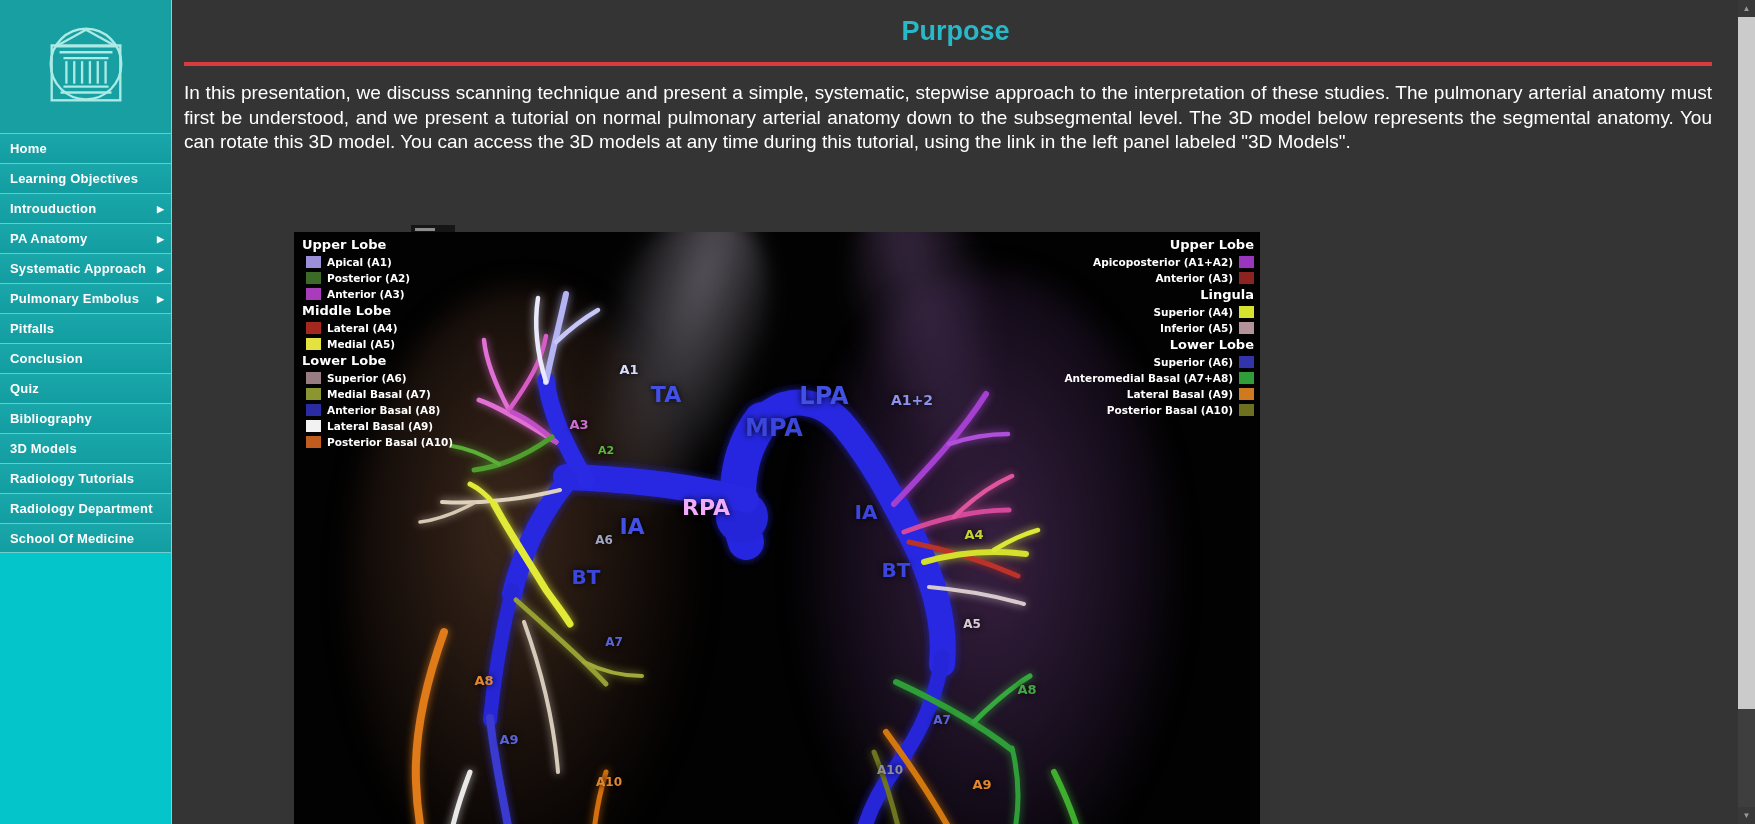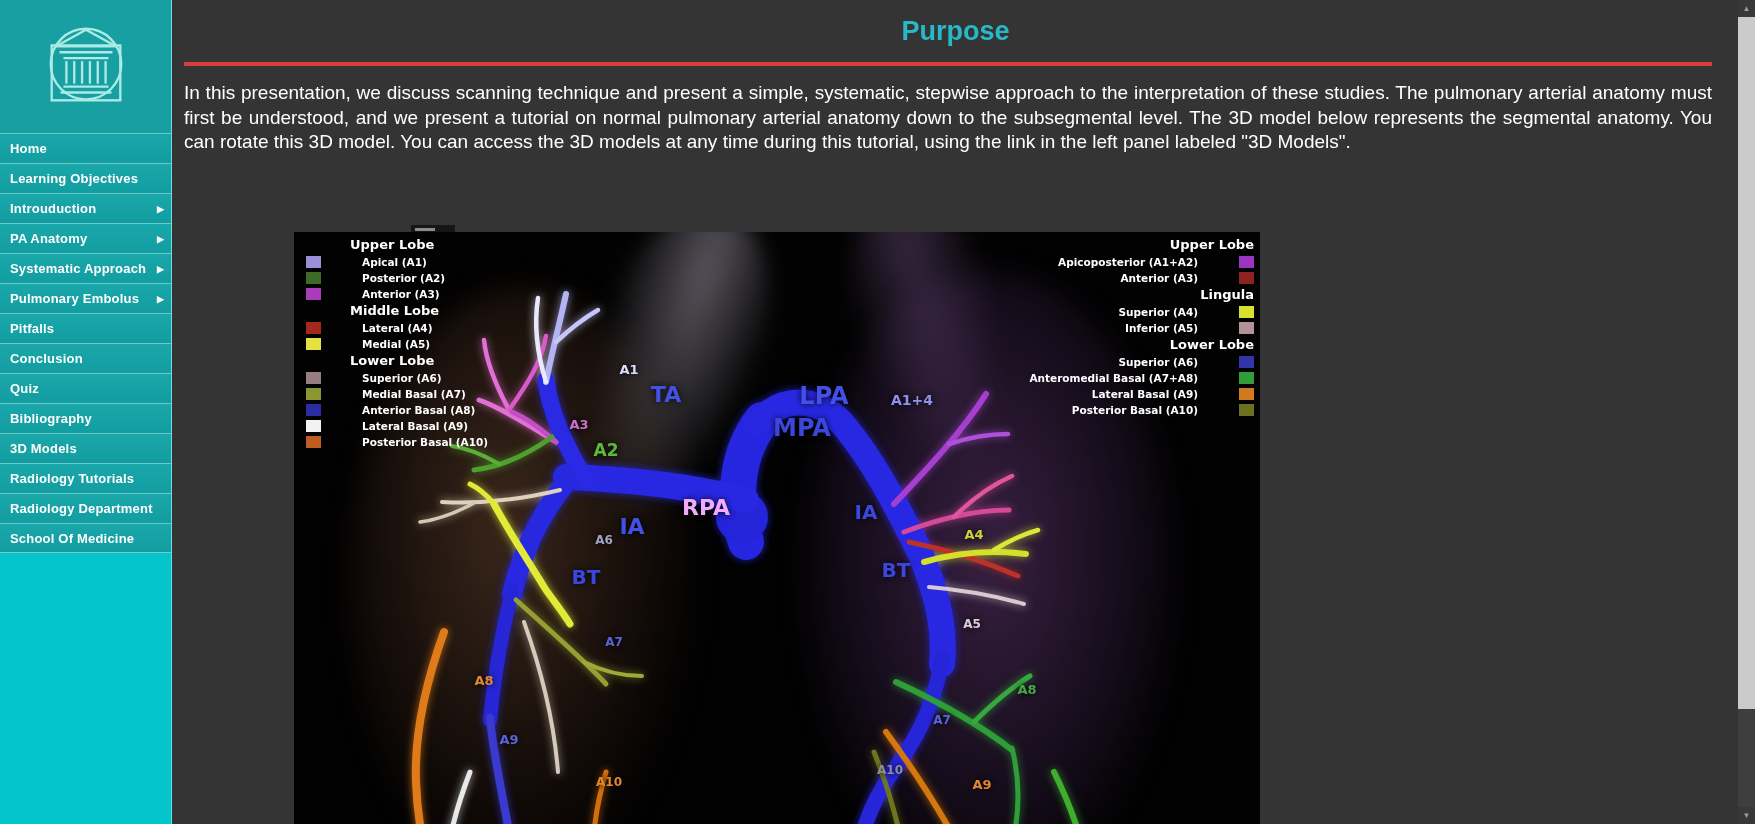--- a/index.html
+++ b/index.html
@@ -66,22 +66,22 @@
     background:radial-gradient(ellipse at 50% 20%,rgba(215,205,225,.4),transparent 70%);
     transform:rotate(18deg);}
   #beam-right{left:560px;top:-40px;width:150px;height:280px;filter:blur(10px);
     background:radial-gradient(ellipse at 50% 20%,rgba(170,120,200,.3),transparent 70%);
     transform:rotate(-14deg);}
   #vessel-svg{position:absolute;left:0;top:0;}
   
   .legend{position:absolute;top:4px;font-family:"DejaVu Sans",sans-serif;color:#ffffff;}
   #legend-left{left:8px;}
   #legend-right{right:6px;text-align:right;}
-  .lg-header{font-size:13px;font-weight:bold;height:18px;line-height:18px;margin-left:48px;}
-  .lg-item{font-size:10.5px;font-weight:bold;height:16px;display:flex;align-items:center;gap:35px;}
+  .lg-header{font-size:13px;font-weight:bold;height:18px;line-height:18px;}
+  .lg-item{font-size:10.5px;font-weight:bold;height:16px;display:flex;align-items:center;}
   #legend-right .lg-item{justify-content:flex-end;text-align:center;}
   .swatch{width:15px;height:12px;display:inline-block;flex:none;}
   #legend-left .swatch{margin:0 6px 0 4px;}
   #legend-right .swatch{margin:0 0 0 6px;}
   
   .mlabel{
     position:absolute;transform:translate(-50%,-50%);
     font-family:"DejaVu Sans",sans-serif;font-weight:bold;
     text-shadow:0 0 6px rgba(0,0,0,.9);white-space:nowrap;pointer-events:none;
   }
@@ -209,24 +209,24 @@
       </g>
     </defs>
     <use href="#vessels" filter="url(#b)" opacity="0.75"></use>
     <use href="#vessels"></use>
   </svg>
 
   <div id="labels">
       <span class="mlabel" style="left: 335px; top: 137px; font-size: 13px; color: rgb(216, 220, 255);">A1</span>
       <span class="mlabel" style="left: 372px; top: 162px; font-size: 22px; color: rgb(67, 80, 230);">TA</span>
       <span class="mlabel" style="left: 530px; top: 164px; font-size: 24px; color: rgb(67, 80, 230);">LPA</span>
-      <span class="mlabel" style="left: 508px; top: 196px; font-size: 24px; color: rgb(59, 70, 221);">MPA</span>
-      <span class="mlabel" style="left: 618px; top: 168px; font-size: 14px; color: rgb(141, 146, 234);">A1+4</span>
+      <span class="mlabel" style="left: 480px; top: 196px; font-size: 24px; color: rgb(59, 70, 221);">MPA</span>
+      <span class="mlabel" style="left: 618px; top: 168px; font-size: 14px; color: rgb(141, 146, 234);">A1+2</span>
       <span class="mlabel" style="left: 285px; top: 192px; font-size: 13px; color: rgb(207, 110, 210);">A3</span>
-      <span class="mlabel" style="left: 312px; top: 218px; font-size: 17px; color: rgb(92, 184, 58);">A2</span>
+      <span class="mlabel" style="left: 312px; top: 218px; font-size: 11px; color: rgb(92, 184, 58);">A2</span>
       <span class="mlabel" style="left: 412px; top: 275px; font-size: 22px; color: #f0abfc;">RPA</span>
       <span class="mlabel" style="left: 572px; top: 280px; font-size: 20px; color: rgb(59, 70, 221);">IA</span>
       <span class="mlabel" style="left: 310px; top: 308px; font-size: 12px; color: rgb(159, 165, 191);">A6</span>
       <span class="mlabel" style="left: 338px; top: 294px; font-size: 22px; color: rgb(67, 80, 230);">IA</span>
       <span class="mlabel" style="left: 292px; top: 345px; font-size: 20px; color: rgb(59, 70, 221);">BT</span>
       <span class="mlabel" style="left: 602px; top: 338px; font-size: 20px; color: rgb(59, 70, 221);">BT</span>
       <span class="mlabel" style="left: 680px; top: 302px; font-size: 13px; color: rgb(198, 214, 51);">A4</span>
       <span class="mlabel" style="left: 678px; top: 348px; font-size: 12px; color: rgb(217, 205, 213); margin-top: 44px;">A5</span>
       <span class="mlabel" style="left: 320px; top: 410px; font-size: 12px; color: rgb(90, 100, 218);">A7</span>
       <span class="mlabel" style="left: 190px; top: 448px; font-size: 13px; color: rgb(224, 136, 47);">A8</span>

